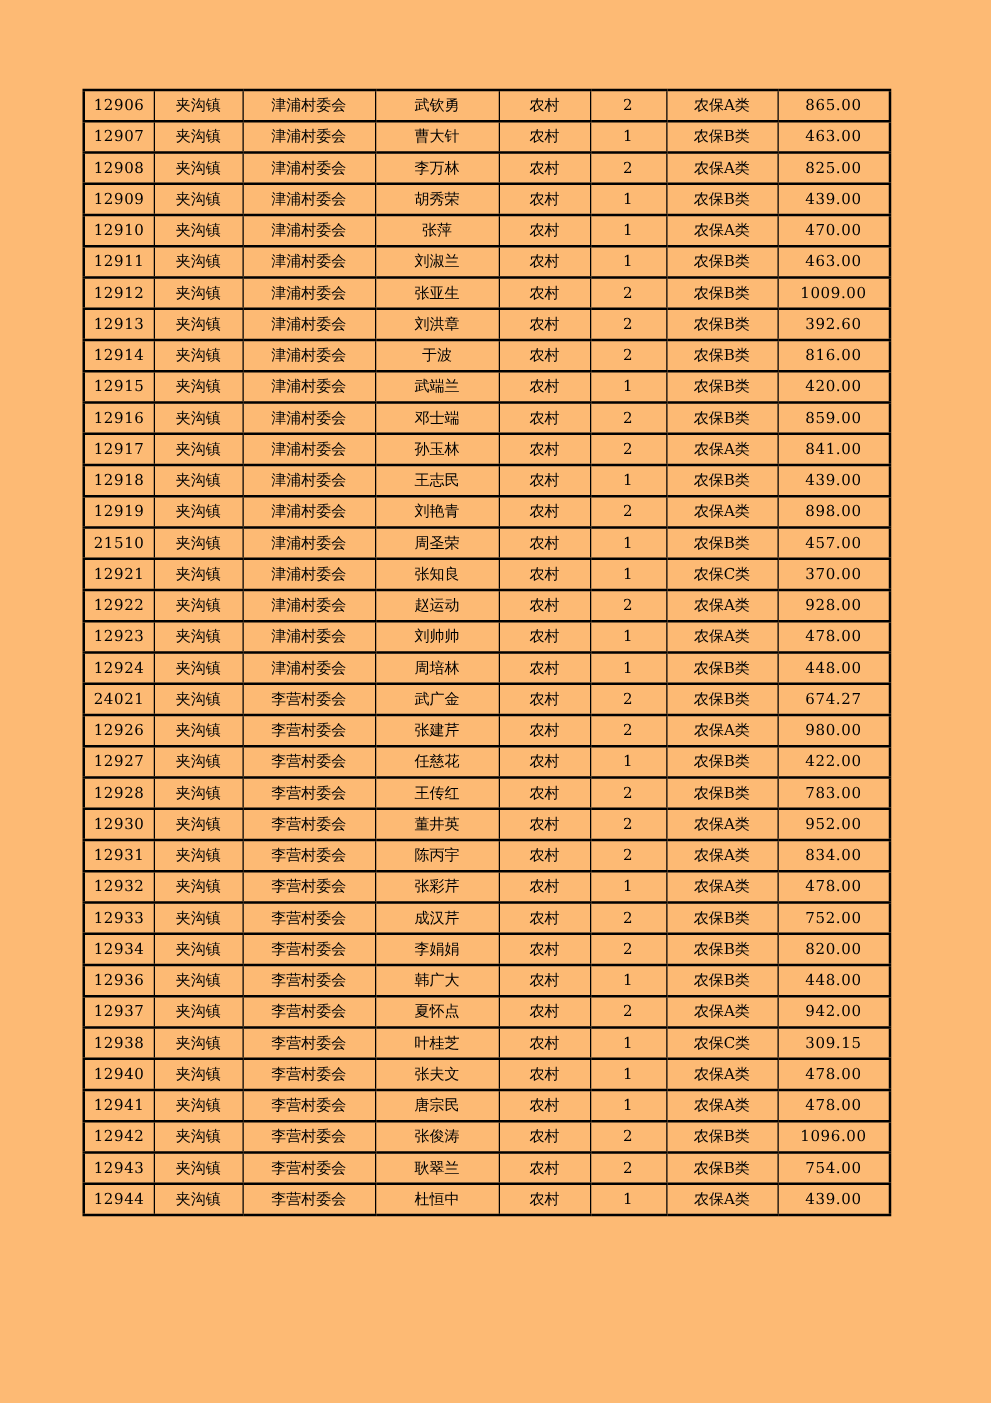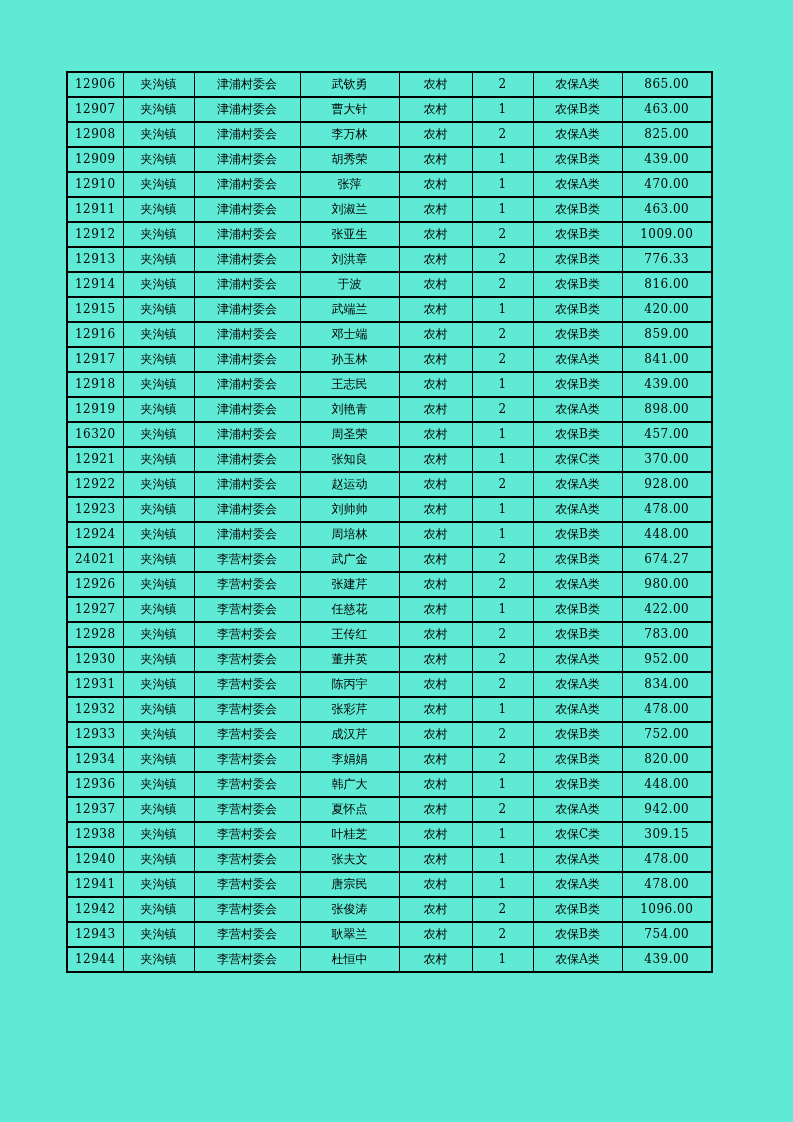--- a/index.html
+++ b/index.html
@@ -4,21 +4,21 @@
 <style>
   html, body {
     margin: 0;
     padding: 0;
     background: #ffffff;
   }
   .page {
     position: relative;
     width: 793px;
     height: 1122px;
-    background: #5eead4;
+    background: #fdba74;
     overflow: hidden;
     font-family: "DejaVu Serif", "Liberation Serif", serif;
     color: #000000;
   }
   table.data-table {
     position: absolute;
     left: 66px;
     top: 71px;
     width: 645px;
     border-collapse: collapse;
@@ -139,21 +139,21 @@
           <td class="num">1009.00</td>
         </tr>
         <tr>
           <td class="num">12913</td>
           <td>夹沟镇</td>
           <td>津浦村委会</td>
           <td>刘洪章</td>
           <td>农村</td>
           <td class="num">2</td>
           <td>农保B类</td>
-          <td class="num">776.33</td>
+          <td class="num">392.60</td>
         </tr>
         <tr>
           <td class="num">12914</td>
           <td>夹沟镇</td>
           <td>津浦村委会</td>
           <td>于波</td>
           <td>农村</td>
           <td class="num">2</td>
           <td>农保B类</td>
           <td class="num">816.00</td>
@@ -202,21 +202,21 @@
           <td class="num">12919</td>
           <td>夹沟镇</td>
           <td>津浦村委会</td>
           <td>刘艳青</td>
           <td>农村</td>
           <td class="num">2</td>
           <td>农保A类</td>
           <td class="num">898.00</td>
         </tr>
         <tr>
-          <td class="num">16320</td>
+          <td class="num">21510</td>
           <td>夹沟镇</td>
           <td>津浦村委会</td>
           <td>周圣荣</td>
           <td>农村</td>
           <td class="num">1</td>
           <td>农保B类</td>
           <td class="num">457.00</td>
         </tr>
         <tr>
           <td class="num">12921</td>

